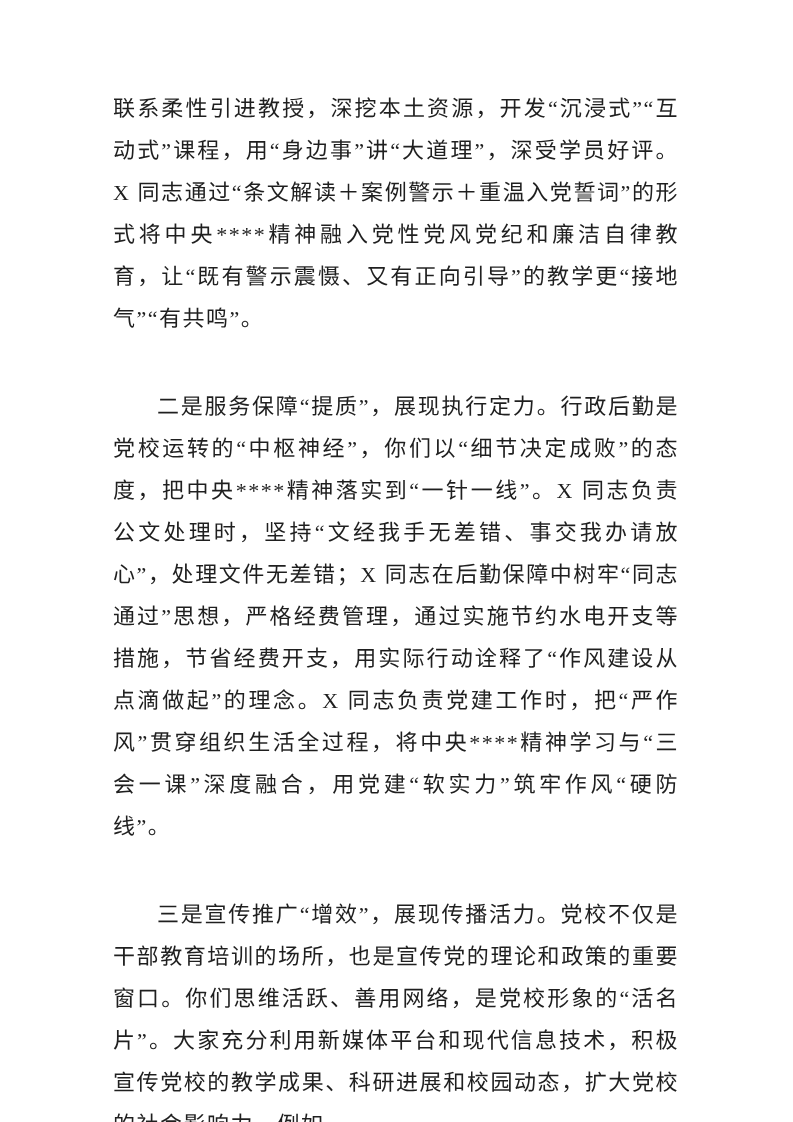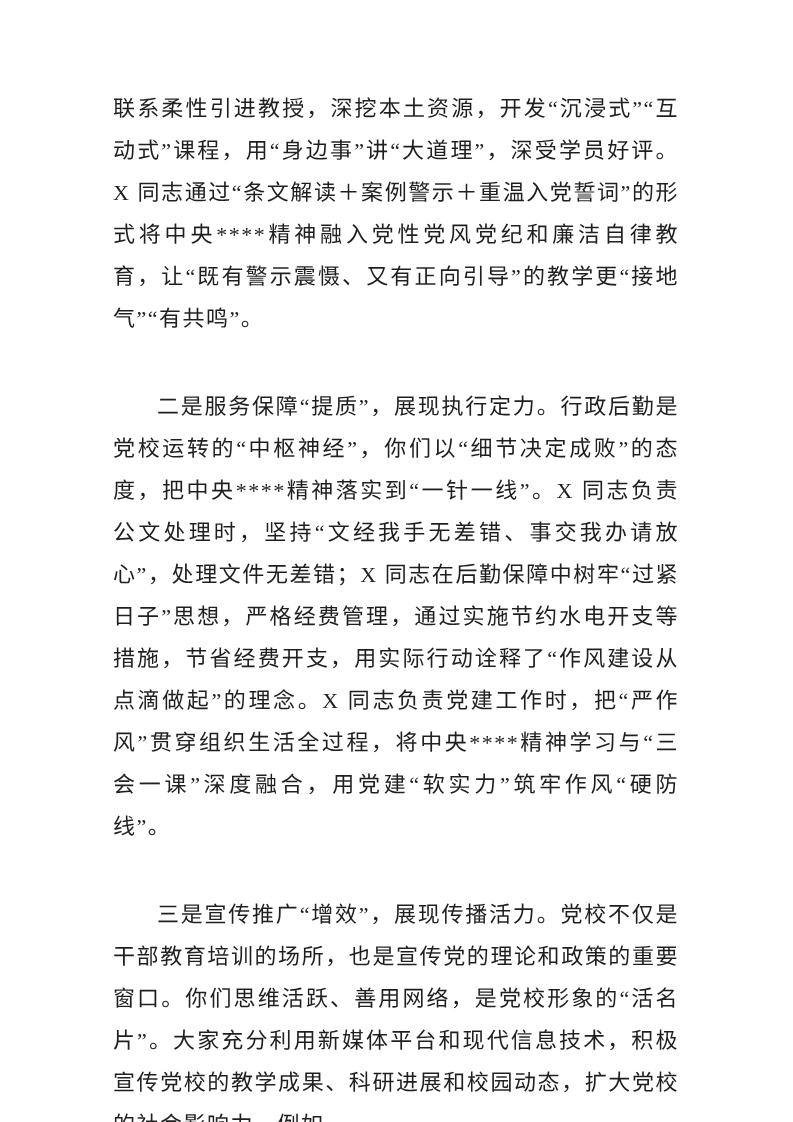--- a/index.html
+++ b/index.html
@@ -43,16 +43,16 @@
   .para:last-child {
     margin-bottom: 0;
   }
 </style>
 </head>
 <body>
 
 <div class="page">
   <div class="text-content">
     <p class="para">联系柔性引进教授，深挖本土资源，开发“沉浸式”“互动式”课程，用“身边事”讲“大道理”，深受学员好评。X 同志通过“条文解读＋案例警示＋重温入党誓词”的形式将中央****精神融入党性党风党纪和廉洁自律教育，让“既有警示震慑、又有正向引导”的教学更“接地气”“有共鸣”。</p>
-    <p class="para indent">二是服务保障“提质”，展现执行定力。行政后勤是党校运转的“中枢神经”，你们以“细节决定成败”的态度，把中央****精神落实到“一针一线”。X 同志负责公文处理时，坚持“文经我手无差错、事交我办请放心”，处理文件无差错；X 同志在后勤保障中树牢“过紧日子”思想，严格经费管理，通过实施节约水电开支等措施，节省经费开支，用实际行动诠释了“作风建设从点滴做起”的理念。X 同志负责党建工作时，把“严作风”贯穿组织生活全过程，将中央****精神学习与“三会一课”深度融合，用党建“软实力”筑牢作风“硬防线”。</p>
+    <p class="para indent">二是服务保障“提质”，展现执行定力。行政后勤是党校运转的“中枢神经”，你们以“细节决定成败”的态度，把中央****精神落实到“一针一线”。X 同志负责公文处理时，坚持“文经我手无差错、事交我办请放心”，处理文件无差错；X 同志在后勤保障中树牢“同志通过”思想，严格经费管理，通过实施节约水电开支等措施，节省经费开支，用实际行动诠释了“作风建设从点滴做起”的理念。X 同志负责党建工作时，把“严作风”贯穿组织生活全过程，将中央****精神学习与“三会一课”深度融合，用党建“软实力”筑牢作风“硬防线”。</p>
     <p class="para indent">三是宣传推广“增效”，展现传播活力。党校不仅是干部教育培训的场所，也是宣传党的理论和政策的重要窗口。你们思维活跃、善用网络，是党校形象的“活名片”。大家充分利用新媒体平台和现代信息技术，积极宣传党校的教学成果、科研进展和校园动态，扩大党校的社会影响力。例如，</p>
   </div>
 </div>
 
 </body></html>

